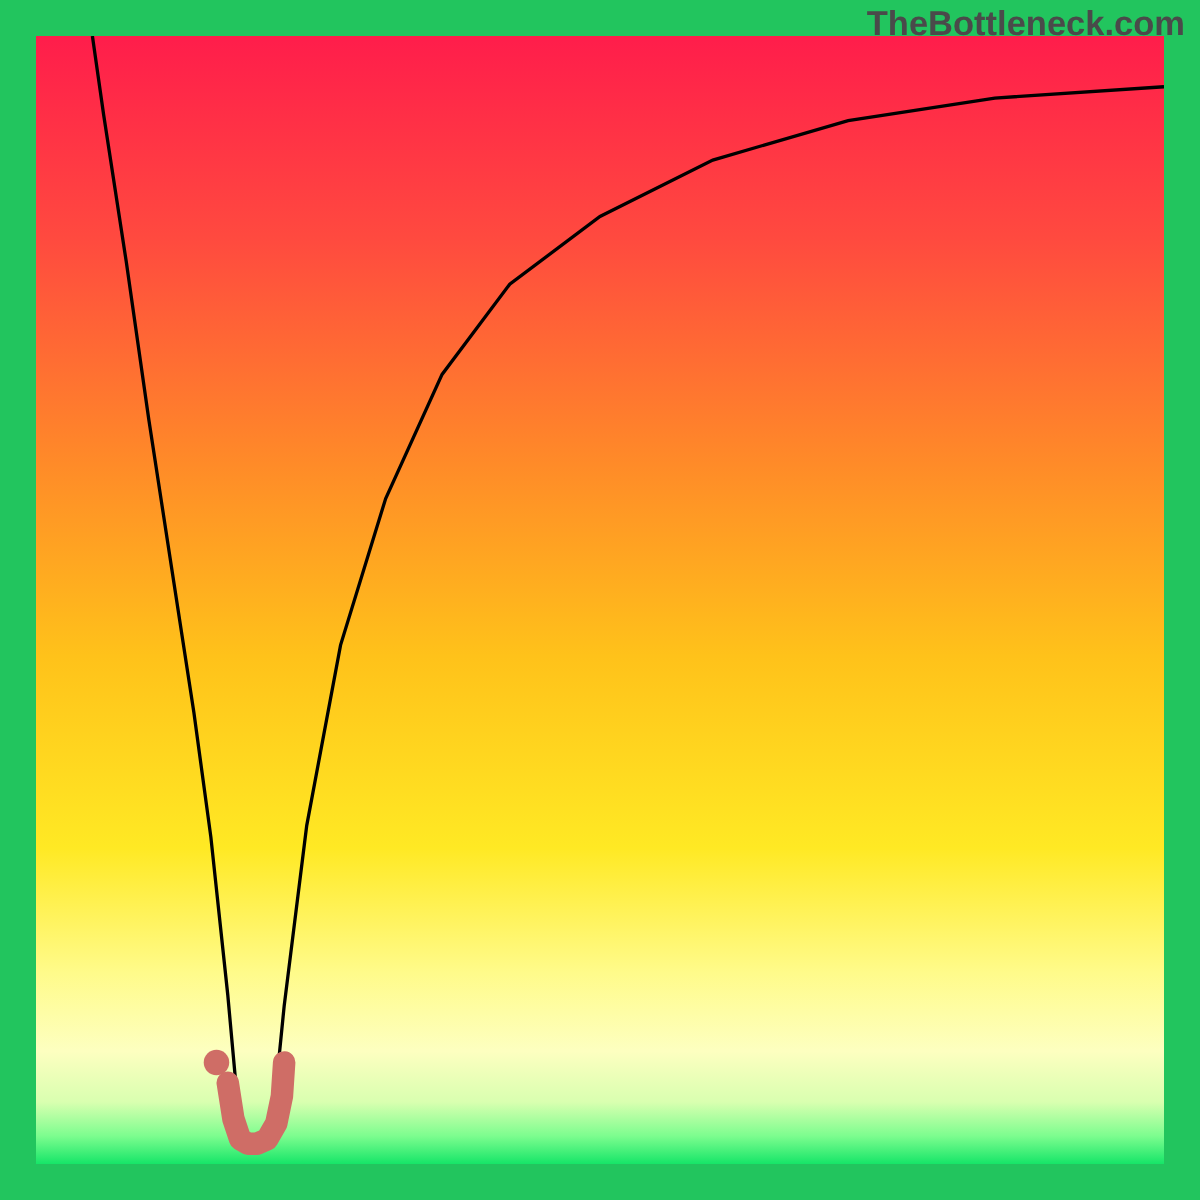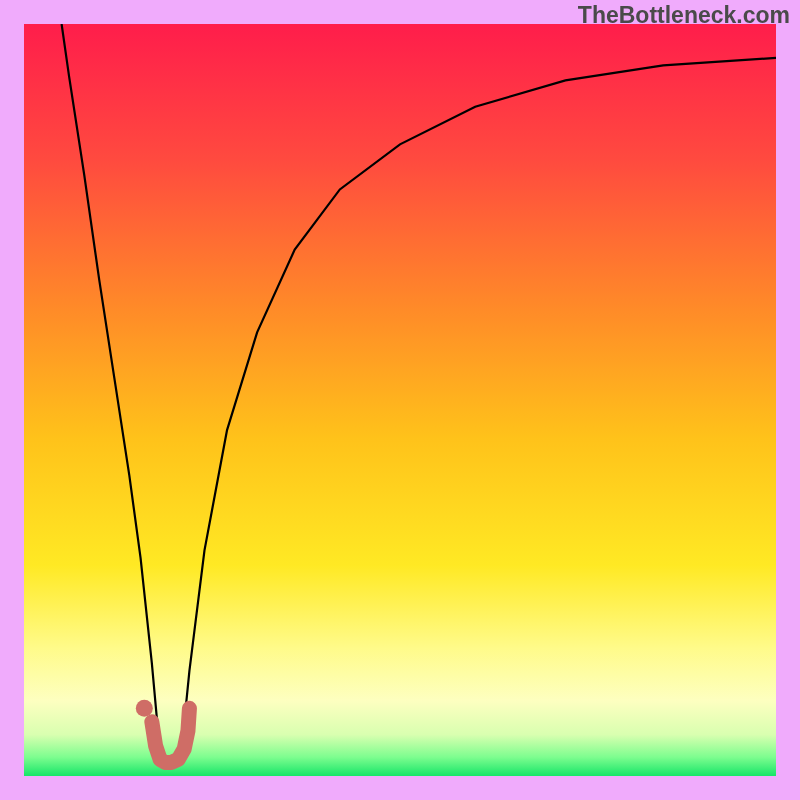--- a/index.html
+++ b/index.html
@@ -7,21 +7,21 @@
     padding: 0;
     width: 800px;
     height: 800px;
     background: #000;
     overflow: hidden;
   }
   .frame {
     position: absolute;
     left: 0; top: 0;
     width: 800px; height: 800px;
-    background: #f0abfc;
+    background: #22c55e;
   }
   .plot {
     position: absolute;
     left: 24px;
     top: 24px;
     width: 752px;
     height: 752px;
     
   }
   .watermark {

